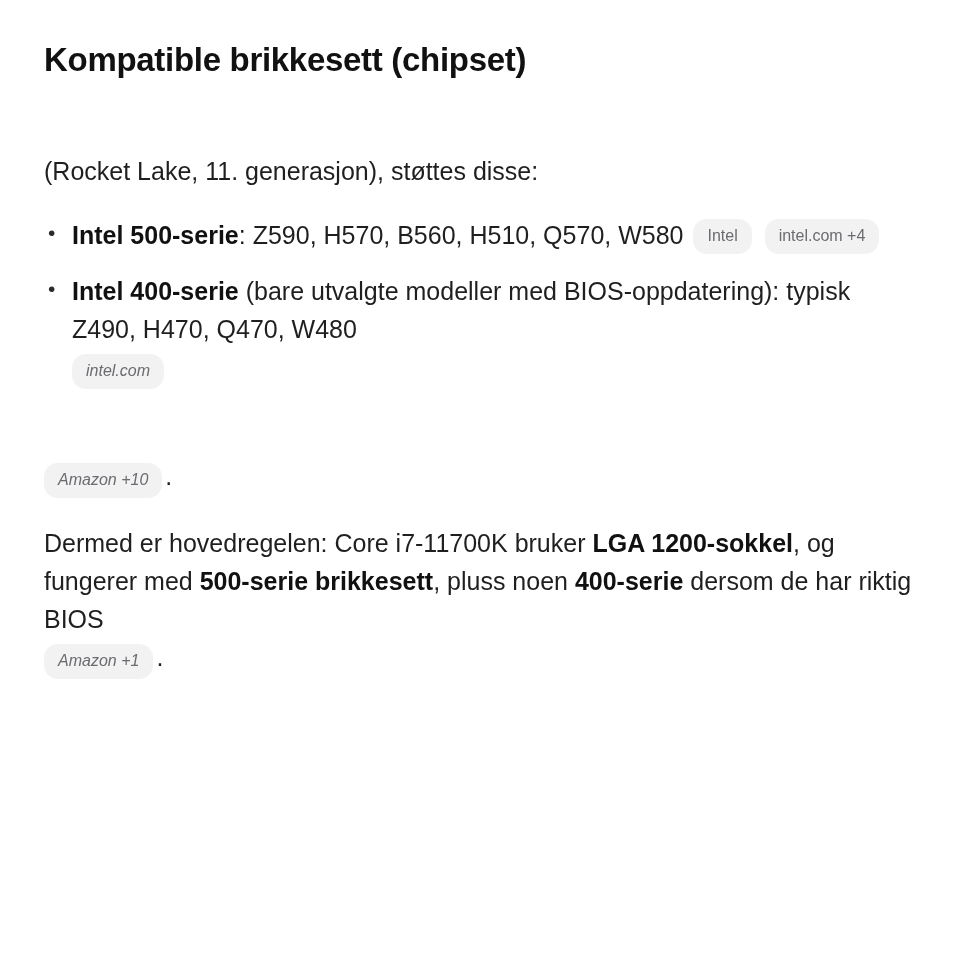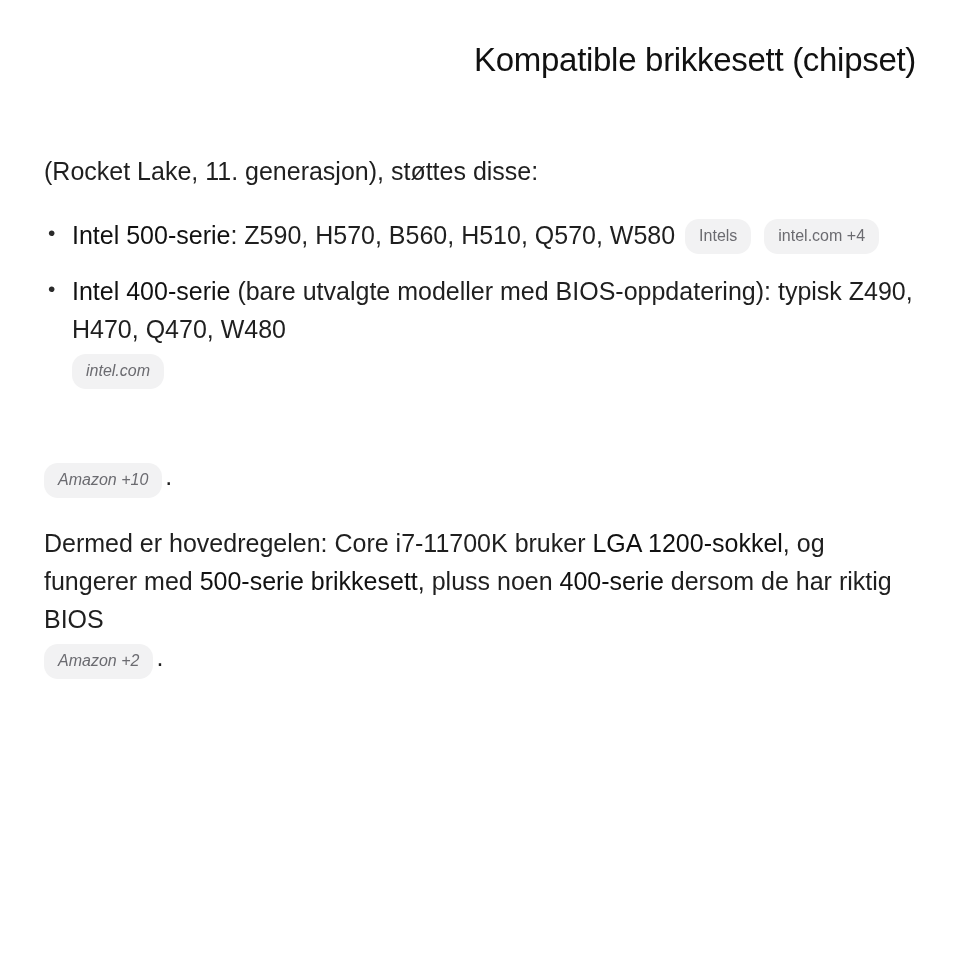--- a/index.html
+++ b/index.html
@@ -14,26 +14,25 @@
     font-family: "Liberation Sans", sans-serif;
     color: #1a1a1a;
     overflow: hidden;
   }
   .page {
     padding: 40px 44px 0 44px;
     width: 960px;
   }
   .page-title {
     font-size: 33px;
-    font-weight: normal;
+    font-weight: bold;
     letter-spacing: -0.3px;
     margin: 0 0 34px 0;
     line-height: 1.2;
     color: #111111;
-    text-align: right;
   }
   .para {
     font-size: 25px;
     line-height: 1.52;
     margin: 0 0 26px 0;
     color: #1f1f1f;
     font-weight: 400;
   }
   .para.tight { }
   ul.bullets {
@@ -51,21 +50,21 @@
   }
   ul.bullets li::before {
     content: "\2022";
     position: absolute;
     left: 4px;
     top: 0;
     font-size: 21px;
     color: #2b2b2b;
     line-height: 1.62;
   }
-  b, .bold { font-weight: normal; color: #111111; }
+  b, .bold { font-weight: bold; color: #111111; }
   .cite {
     display: inline-block;
     background: #f2f2f3;
     color: #6b6b70;
     border-radius: 14px;
     font-size: 16px;
     line-height: 1;
     padding: 9px 14px 10px 14px;
     margin: 0 3px;
     vertical-align: 3px;
@@ -90,33 +89,33 @@
   <h1 class="page-title">Kompatible brikkesett (chipset)</h1>
 
   <p class="para">
     <br>
     <span>(Rocket Lake, 11. generasjon), støttes disse:</span>
   </p>
 
   <ul class="bullets">
     <li>
       <b>Intel 500-serie</b><span>: Z590, H570, B560, H510, Q570, W580</span>
-      <span class="cite">Intels</span>
+      <span class="cite">Intel</span>
       <span class="cite">intel.com +4</span>
     </li>
     <li>
       <b>Intel 400-serie</b><span> (bare utvalgte modeller med BIOS-oppdatering): typisk Z490, H470, Q470, W480</span>
       <span class="cite-line">
         <br><span class="cite block">intel.com</span>
       </span>
     </li>
   </ul>
 
   <p class="para">
     <br><span class="cite block">Amazon +10</span><span class="after-dot">.</span>
   </p>
 
   <p class="para tight">
     <span>Dermed er hovedregelen: Core i7-11700K bruker </span><b>LGA 1200-sokkel</b><span>, og fungerer med </span><b>500-serie brikkesett</b><span>, pluss noen </span><b>400-serie</b><span> dersom de har riktig BIOS</span>
-    <br><span class="cite block">Amazon +2</span><span class="after-dot">.</span>
+    <br><span class="cite block">Amazon +1</span><span class="after-dot">.</span>
   </p>
 
 </div>
 
 </body></html>

